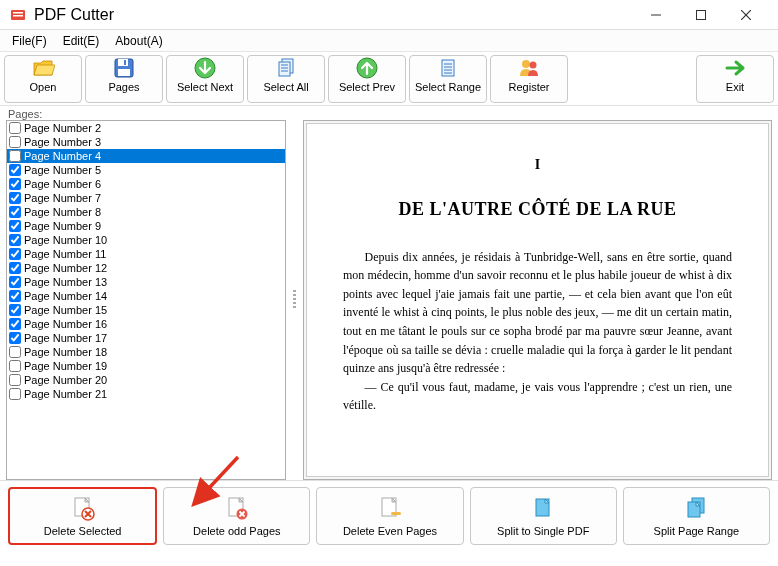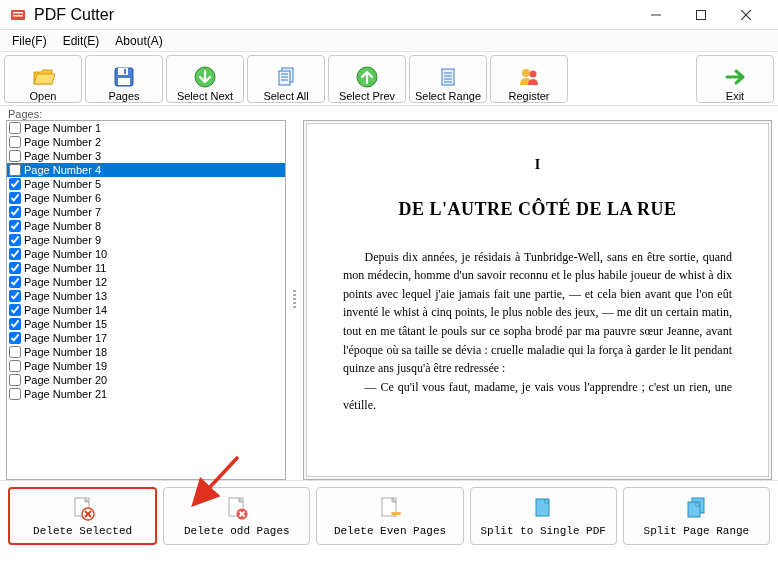--- a/index.html
+++ b/index.html
@@ -8,21 +8,21 @@
 .titlebar { height: 30px; display: flex; align-items: center; padding: 0 10px; border-bottom: 1px solid #ddd; }
 .titlebar .app-icon { width: 16px; height: 16px; margin-right: 8px; }
 .titlebar .title { flex: 1; font-size: 16px; }
 .titlebar .win-controls { display: flex; gap: 0; }
 .titlebar .win-btn { width: 45px; height: 28px; display: flex; align-items: center; justify-content: center; cursor: pointer; }
 
 .menubar { height: 22px; display: flex; align-items: center; padding: 0 4px; border-bottom: 1px solid #e5e5e5; background: #fcfcfc; }
 .menubar .menu-item { padding: 2px 8px; cursor: pointer; }
 
 .toolbar { height: 54px; display: flex; align-items: center; padding: 2px 4px; background: #fff; border-bottom: 1px solid #e0e0e0; gap: 3px; }
-.toolbar .tool-btn { width: 78px; height: 48px; border: 1px solid #c9c9c9; border-radius: 4px; background: #fdfdfd; display: flex; flex-direction: column; align-items: center; justify-content: flex-end; gap: 1px; cursor: pointer; }
+.toolbar .tool-btn { width: 78px; height: 48px; border: 1px solid #c9c9c9; border-radius: 4px; background: #fdfdfd; display: flex; flex-direction: column; align-items: center; justify-content: flex-start; gap: 1px; cursor: pointer; }
 .toolbar .tool-btn .icon { width: 24px; height: 24px; display: flex; align-items: center; justify-content: center; }
 .toolbar .tool-btn .label { font-size: 11px; }
 .toolbar .spacer { flex: 1; }
 
 .pages-label { padding: 2px 8px 0 8px; color: #555; font-size: 11px; }
 
 .main { display: flex; height: 360px; padding: 0 6px; gap: 6px; }
 .page-list { width: 280px; border: 1px solid #adadad; background: #fff; overflow-y: auto; overflow-x: hidden; }
 .page-item { display: flex; align-items: center; height: 14px; padding: 0 2px; font-size: 11px; white-space: nowrap; }
 .page-item.selected { background: #0078d7; color: #fff; }
@@ -31,21 +31,21 @@
 .splitter { width: 5px; cursor: ew-resize; display: flex; align-items: center; justify-content: center; }
 .splitter .dots { width:3px; height:20px; background: repeating-linear-gradient(#aaa,#aaa 2px,transparent 2px,transparent 4px); }
 
 .preview-panel { flex: 1; border: 1px solid #adadad; background: #f5f5f5; padding: 2px; display: flex; }
 .preview-page { flex:1; background: #fff; border: 1px solid #ccc; padding: 30px 36px 20px 36px; font-family: Georgia, 'Times New Roman', serif; font-size: 12px; line-height: 1.55; overflow:hidden; }
 .preview-page .ch-num { text-align: center; font-weight: bold; font-size: 14px; margin-bottom: 20px; }
 .preview-page .ch-title { text-align: center; font-weight: bold; font-size: 18px; letter-spacing: 0.5px; margin-bottom: 24px; }
 .preview-page p { text-align: justify; text-indent: 1.8em; margin: 0; }
 
 .bottom-toolbar { display: flex; align-items: center; padding: 6px 8px; gap: 6px; border-top: 1px solid #e0e0e0; }
-.bottom-btn { flex:1; height: 58px; border: 1px solid #c9c9c9; border-radius: 4px; background: #fdfdfd; display: flex; flex-direction: column; align-items: center; justify-content: center; gap: 2px; cursor: pointer; font-family: Liberation Mono, monospace; }
+.bottom-btn { flex:1; height: 58px; border: 1px solid #c9c9c9; border-radius: 4px; background: #fdfdfd; display: flex; flex-direction: column; align-items: center; justify-content: center; gap: 2px; cursor: pointer; }
 .bottom-btn .icon { width: 28px; height: 28px; display:flex; align-items:center; justify-content:center; }
 .bottom-btn .label { font-size: 11px; }
 .bottom-btn.highlighted { border: 2px solid #e03020; }
 
 .annotation-arrow { position: absolute; left: 188px; top: 452px; pointer-events: none; }
 
 
 .page-list::-webkit-scrollbar { width: 15px; }
 .page-list::-webkit-scrollbar-track { background: #f0f0f0; border-left:1px solid #ddd; }
 .page-list::-webkit-scrollbar-thumb { background: #c8c8c8; border: 2px solid #f0f0f0; border-radius: 2px; }
@@ -173,24 +173,20 @@
     <span class="label">Exit</span>
   </div>
 </div>
 
 <div class="pages-label">Pages:</div>
 
 <div class="main">
   <div class="page-list" id="page-list">
       <div class="page-item">
         <input type="checkbox" style="">
-        <span>Page Number 1</span>
-      </div>
-      <div class="page-item">
-        <input type="checkbox" style="">
         <span>Page Number 2</span>
       </div>
       <div class="page-item">
         <input type="checkbox" style="">
         <span>Page Number 3</span>
       </div>
       <div class="page-item selected">
         <input type="checkbox" style="">
         <span>Page Number 4</span>
       </div>
@@ -230,20 +226,24 @@
         <input type="checkbox" checked="" style="">
         <span>Page Number 13</span>
       </div>
       <div class="page-item">
         <input type="checkbox" checked="" style="">
         <span>Page Number 14</span>
       </div>
       <div class="page-item">
         <input type="checkbox" checked="" style="">
         <span>Page Number 15</span>
+      </div>
+      <div class="page-item">
+        <input type="checkbox" checked="" style="">
+        <span>Page Number 16</span>
       </div>
       <div class="page-item">
         <input type="checkbox" checked="" style="">
         <span>Page Number 17</span>
       </div>
       <div class="page-item">
         <input type="checkbox" style="">
         <span>Page Number 18</span>
       </div>
       <div class="page-item">

